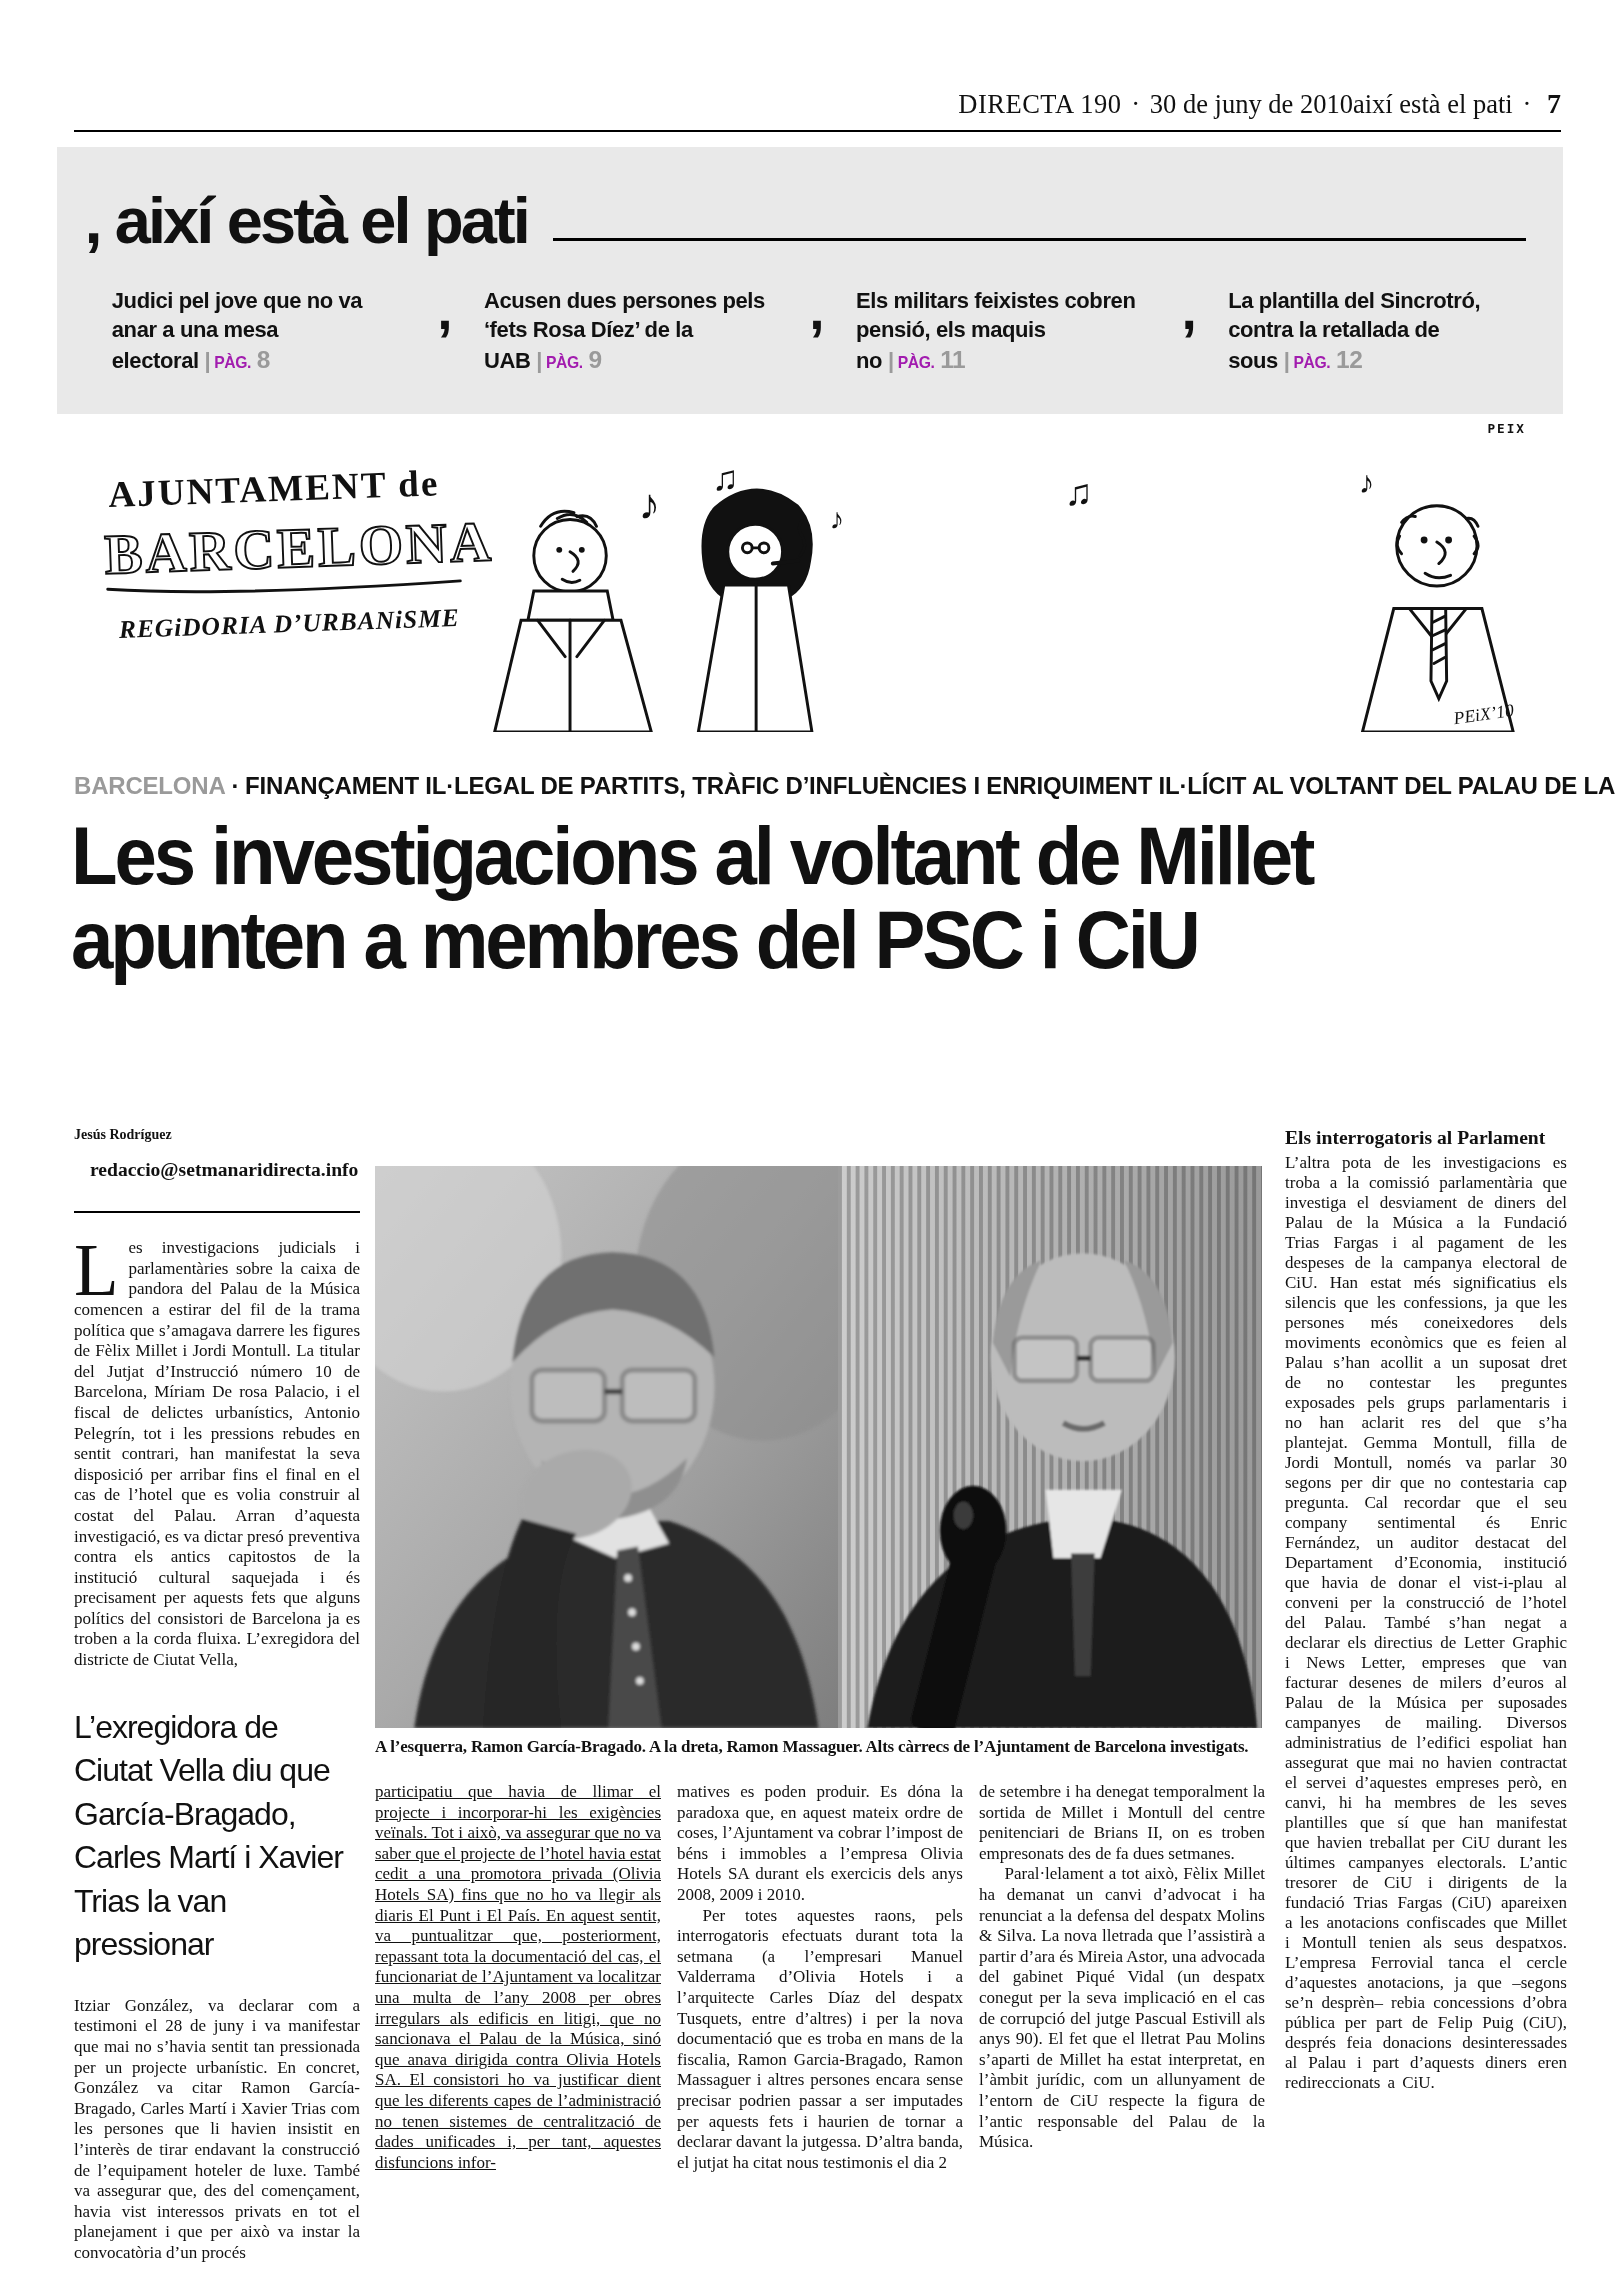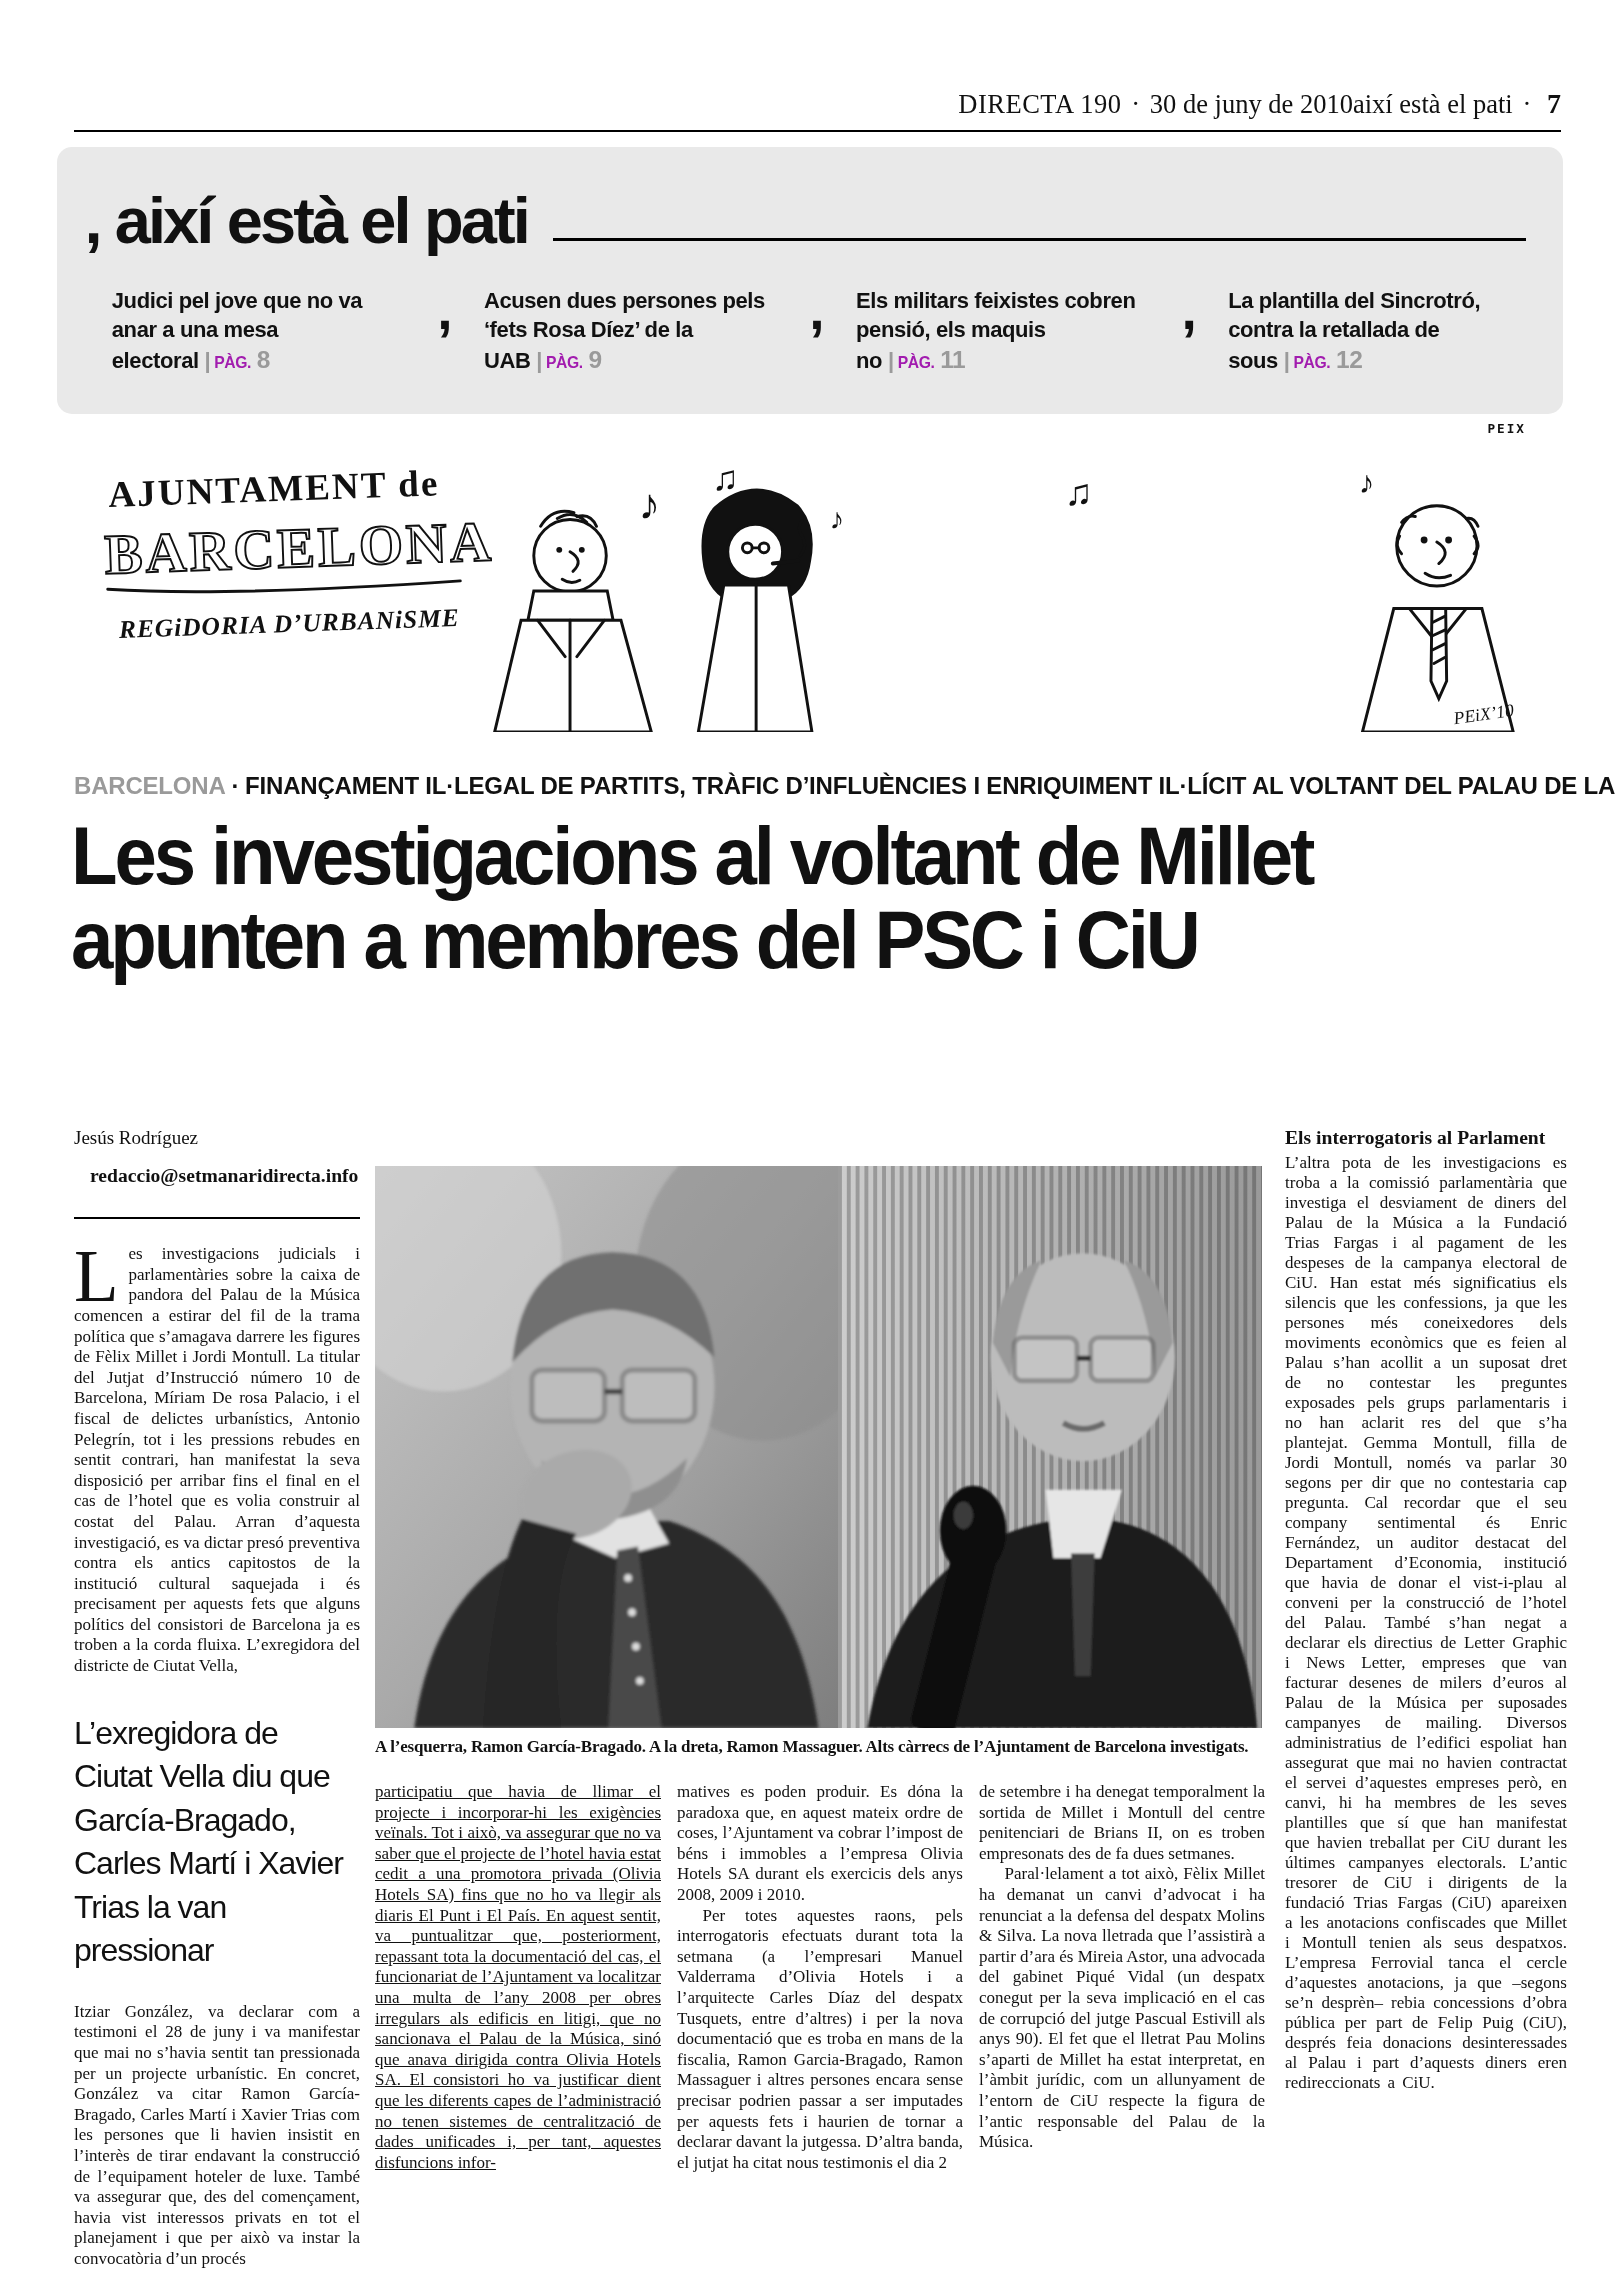--- a/index.html
+++ b/index.html
@@ -8,21 +8,21 @@
 
   
   .masthead{position:absolute;left:74px;right:59px;top:88px;display:flex;
             justify-content:flex-end;align-items:baseline;
             border-bottom:2.9px solid #000;padding-bottom:9.8px;font-size:26.5px;}
   .masthead .issue{letter-spacing:0.5px;}
   .masthead .dot{padding:0 9.8px;}
   .masthead .pagenum{font-weight:bold;font-size:28px;padding-left:5.9px;}
 
   
-  .banner{position:absolute;left:57px;right:57px;top:147px;height:267px;background:#e9e9e9;border-radius:15px;}
+  .banner{position:absolute;left:57px;right:57px;top:147px;height:267px;background:#e9e9e9;}
   .banner-inner{padding:45px 33px 0 27.4px;}
   .banner-title-row{display:flex;align-items:flex-end;}
   .banner-title{font-family:"Liberation Sans",sans-serif;font-weight:bold;font-size:65px;
                 line-height:.9;letter-spacing:-2.9px;white-space:nowrap;}
   .banner-rule{flex:1;border-top:3.9px solid #000;margin:0 3.9px 9.8px 25.5px;}
   .teasers{display:flex;justify-content:space-between;margin-top:35px;padding:0 7.8px 0 27.4px;}
   .teaser{font-family:"Liberation Sans",sans-serif;font-weight:bold;font-size:22px;
           line-height:1.32;letter-spacing:-0.4px;width:294px;}
   .teaser .pipe{color:#9a9a9a;font-weight:bold;padding:0 3.9px 0 5.9px;}
   .teaser .pag-label{color:#a21caf;font-size:15.7px;}
@@ -45,21 +45,21 @@
             font-weight:bold;font-size:82px;line-height:1.03;letter-spacing:-3.4px;
             transform:scaleX(.93);transform-origin:left top;white-space:nowrap;}
   .headline span{display:block;}
   .standfirst{position:absolute;left:74px;top:1017px;width:1485px;
               font-family:"Liberation Sans",sans-serif;font-size:30px;line-height:1.3;
               letter-spacing:-0.2px;color:#1c1c1c;}
 
   
   .col1{position:absolute;left:74px;top:1127px;width:286px;}
   .byline{border-bottom:2px solid #000;padding-bottom:13.7px;margin-bottom:25.5px;}
-  .byline-name{font-weight:normal;font-size:19px;margin:0;}
+  .byline-name{font-weight:bold;font-size:14px;margin:0;}
   .byline-email{font-size:19.6px;margin:16px;font-weight:bold;}
   .bodytext{font-size:17px;line-height:20.6px;text-align:justify;margin:0;}
   .dropcap{float:left;font-size:73px;line-height:57px;padding:3.9px 9.8px 0 0;}
   .pullquote{font-family:"Liberation Sans",sans-serif;font-size:32px;line-height:1.36;
              letter-spacing:-1px;margin:35px 0 29px 0;}
   .p-follow{margin-top:0;}
 
   .photos{position:absolute;left:375px;top:1166px;width:887px;height:562px;display:flex;}
   .photo-left{width:463px;height:562px;}
   .photo-right{width:424px;height:562px;}

